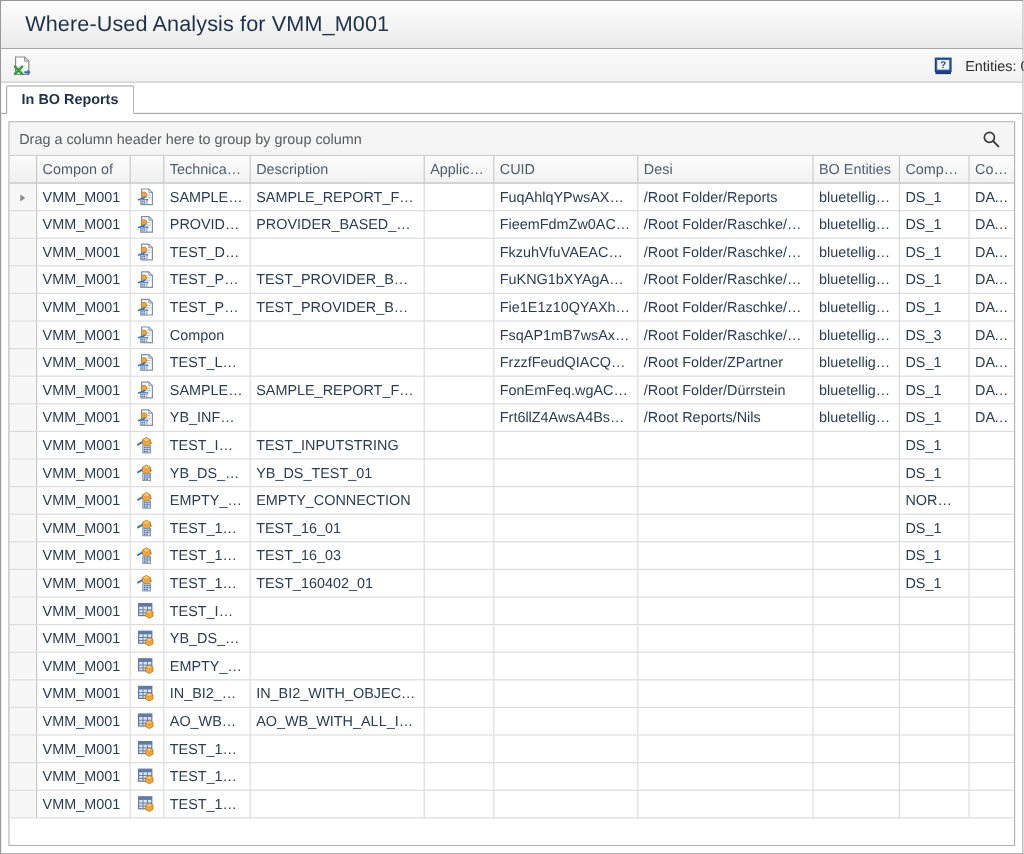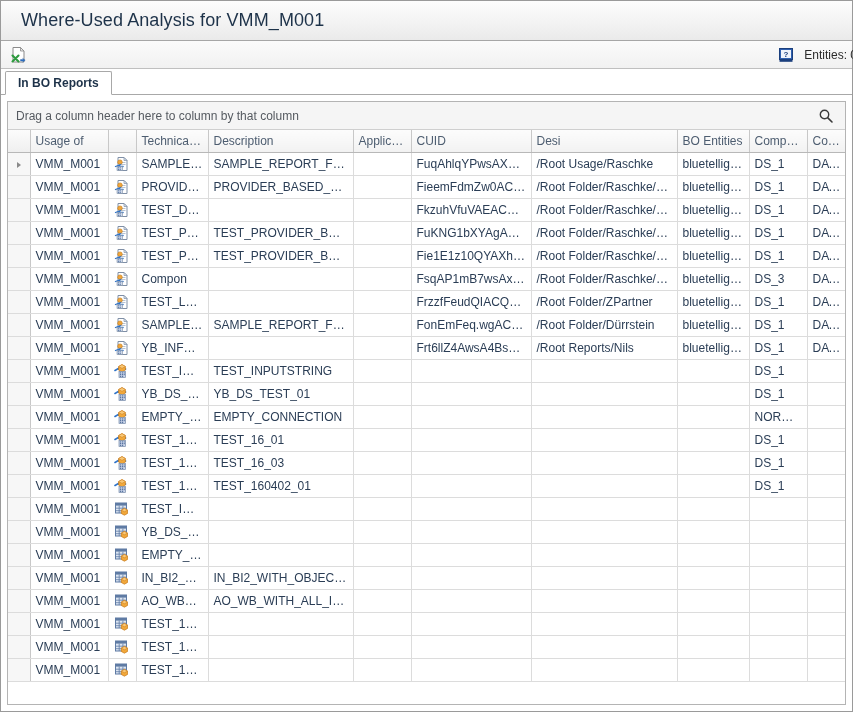--- a/index.html
+++ b/index.html
@@ -215,21 +215,21 @@
 
   <div class="tabstrip">
     <div class="tab">
       <span>In BO Reports</span>
     </div>
   </div>
 
   <div class="grid-outer">
 
     <div class="group-panel">
-      <span class="hint">Drag a column header here to column by that column</span>
+      <span class="hint">Drag a column header here to group by group column</span>
       <div class="search-icon-wrap">
         <svg width="16" height="16" viewBox="0 0 16 16">
           <circle cx="6.5" cy="6.5" r="4.2" fill="none" stroke="#3a3a3a" stroke-width="1.4"></circle>
           <line x1="9.6" y1="9.6" x2="14" y2="14" stroke="#3a3a3a" stroke-width="1.6" stroke-linecap="round"></line>
         </svg>
       </div>
     </div>
 
     <div class="table-scroll">
       <table class="grid">
@@ -242,21 +242,21 @@
             <col style="width: 58px;">
             <col style="width: 120px;">
             <col style="width: 146px;">
             <col style="width: 72px;">
             <col style="width: 58px;">
             <col style="width: 40px;">
           </colgroup>
         <thead>
           <tr id="header-row">
               <th class="col-ind"></th>
-              <th>Usage of</th>
+              <th>Compon of</th>
               <th class="col-ind"></th>
               <th>Technical n...</th>
               <th>Description</th>
               <th>Applicati...</th>
               <th>CUID</th>
               <th>Desi</th>
               <th>BO Entities</th>
               <th>Compon...</th>
               <th>Compo...</th>
             </tr>
@@ -279,21 +279,21 @@
                     <rect x="5.6" y="11.3" width="1.2" height="1" fill="#5b79a8"></rect>
                     <rect x="3.8" y="12.9" width="1.2" height="1" fill="#5b79a8"></rect>
                     <rect x="5.6" y="12.9" width="1.2" height="1" fill="#5b79a8"></rect>
                   </svg>
                 </div>
               </td>
               <td>SAMPLE_R...</td>
               <td>SAMPLE_REPORT_FOR_T...</td>
               <td></td>
               <td>FuqAhlqYPwsAXyQA...</td>
-              <td>/Root Usage/Raschke</td>
+              <td>/Root Folder/Reports</td>
               <td>bluetelligen...</td>
               <td>DS_1</td>
               <td>DATA...</td>
             </tr>
             <tr>
               <td class="col-ind"></td>
               <td>VMM_M001</td>
               <td class="col-icon">
                 <div class="icon-cell-inner">
                   <svg width="16" height="16" viewBox="0 0 16 16">

